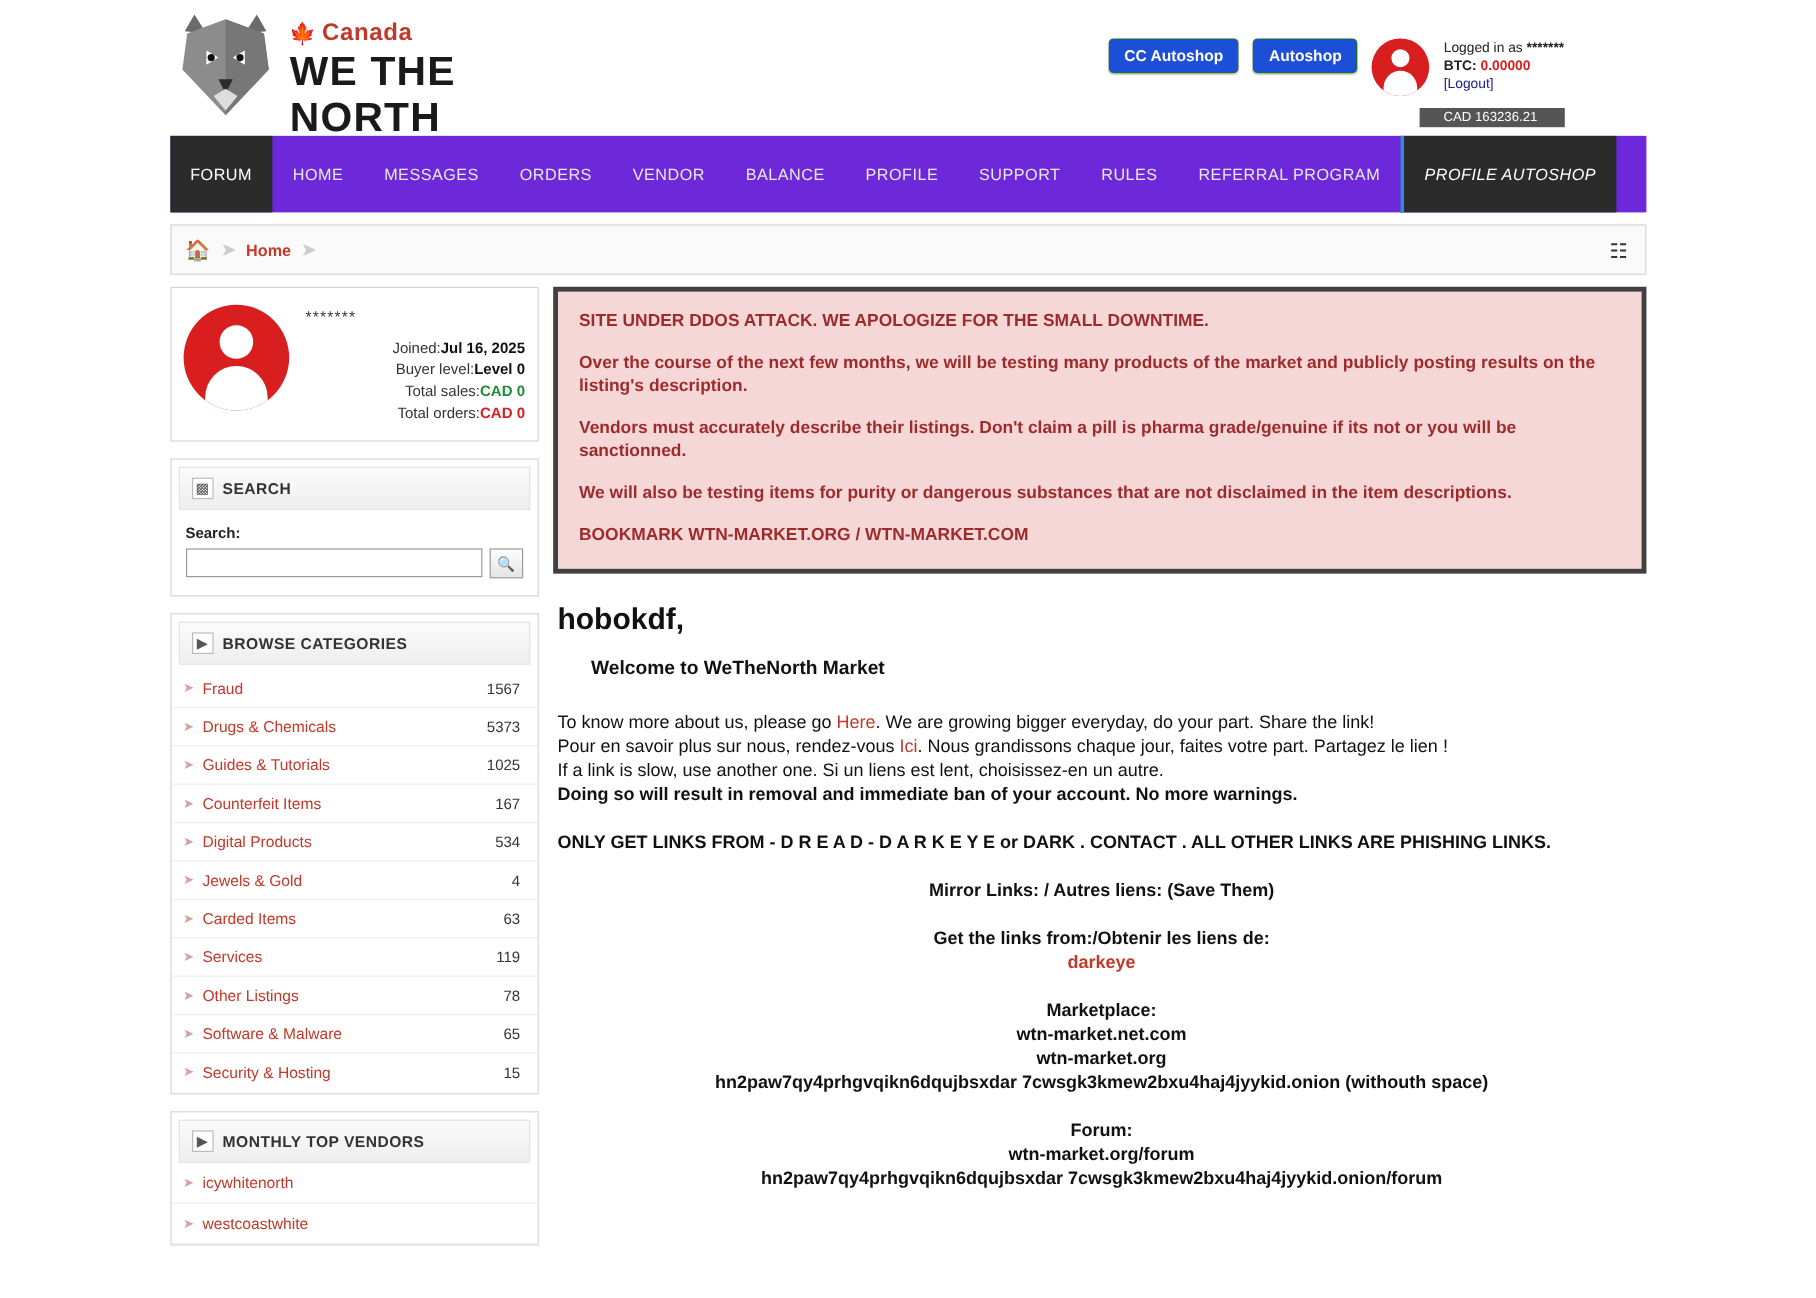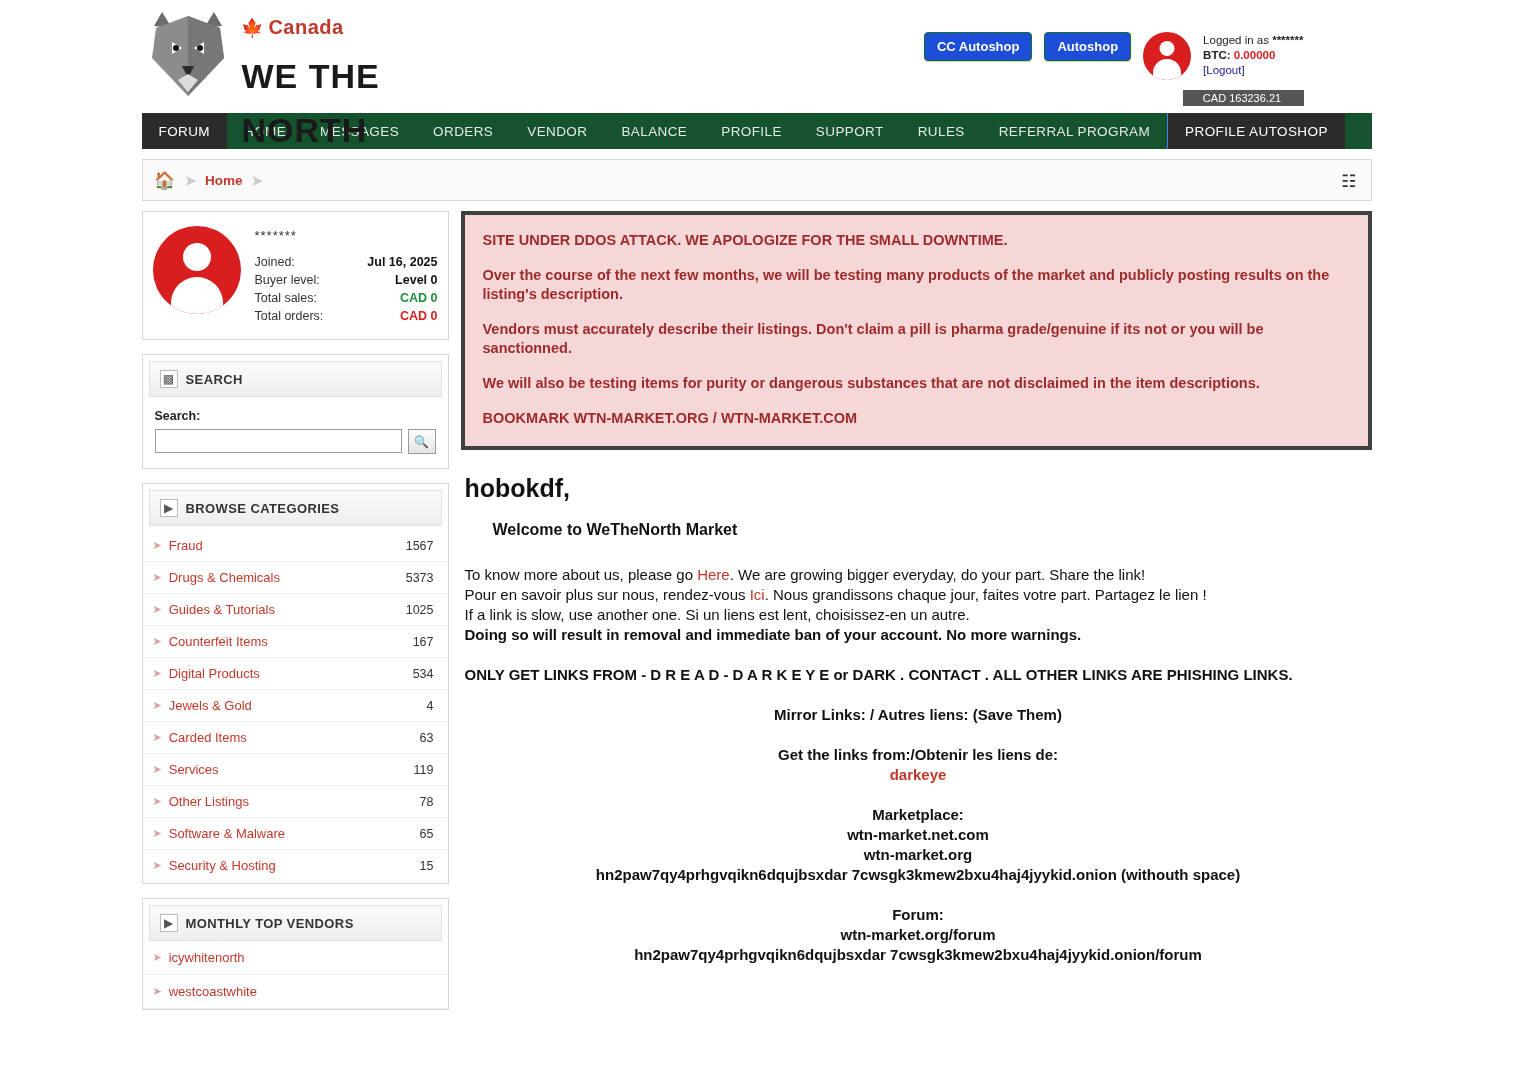--- a/index.html
+++ b/index.html
@@ -52,21 +52,21 @@
     color:#d62b1f;
     font-size:18px;
     margin-right:4px;
   }
   .brand-main {
     font-size:34px;
     line-height:34px;
     font-weight:bold;
     color:#1a1a1a;
     letter-spacing:1px;
-    margin-top:20px;
+    margin-top:4px;
   }
   .topright {
     position:absolute;
     right:78px; top:32px;
     display:flex;
     align-items:flex-start;
     gap:12px;
   }
   .btn-green {
     background:#1d4ed8;
@@ -119,38 +119,38 @@
     right:78px; top:90px;
     background:#555;
     color:#fff;
     font-size:11px;
     padding:2px 10px 2px 8px;
     width:121px;
     text-align:center;
   }
   
   .nav {
-    background:#14532d;
-    height:36px;
+    background:#6d28d9;
+    height:64px;
     display:flex;
     align-items:stretch;
     margin:0 10px;
   }
   .nav a {
     color:#e8e8e8;
     text-decoration:none;
     font-size:13.5px;
     display:flex;
     align-items:center;
     padding:0 17px;
     letter-spacing:0.4px;
     cursor:pointer;
   }
   .nav a.active { background:#2b2b2b; color:#fff; }
-  .nav a.sep { border-left:1px solid #3b82f6; }
+  .nav a.sep { border-left:3px solid #3b82f6;font-style:italic; }
   
   .crumbwrap {
     margin:10px 10px 0 10px;
     border:1px solid #d5d5d5;
     background:#fafafa;
     height:42px;
     display:flex;
     align-items:center;
     padding:0 12px;
     position:relative;
@@ -218,25 +218,24 @@
     left:50%; top:51px;
     transform:translateX(-50%);
     width:52px; height:40px;
     border-radius:26px 26px 0 0;
     background:#fff;
   }
   .pinfo { flex:1; padding-top:2px; }
   .pname { font-size:13px; letter-spacing:1px; color:#333; margin-bottom:10px;}
   .prow {
     display:flex;
-    justify-content:space-between;
+    justify-content:flex-end;
     font-size:12.5px;
     padding:2px 0;
     color:#333;
-    gap:20px;
   }
   .prow b { font-weight:bold; color:#111;}
   .green { color:#1e8e3e; font-weight:bold; }
   .red { color:#d81e1e; font-weight:bold; }
   
   .phead {
     background:linear-gradient(#fbfbfb,#eeeeee);
     border-bottom:1px solid #ddd;
     height:36px;
     display:flex;

